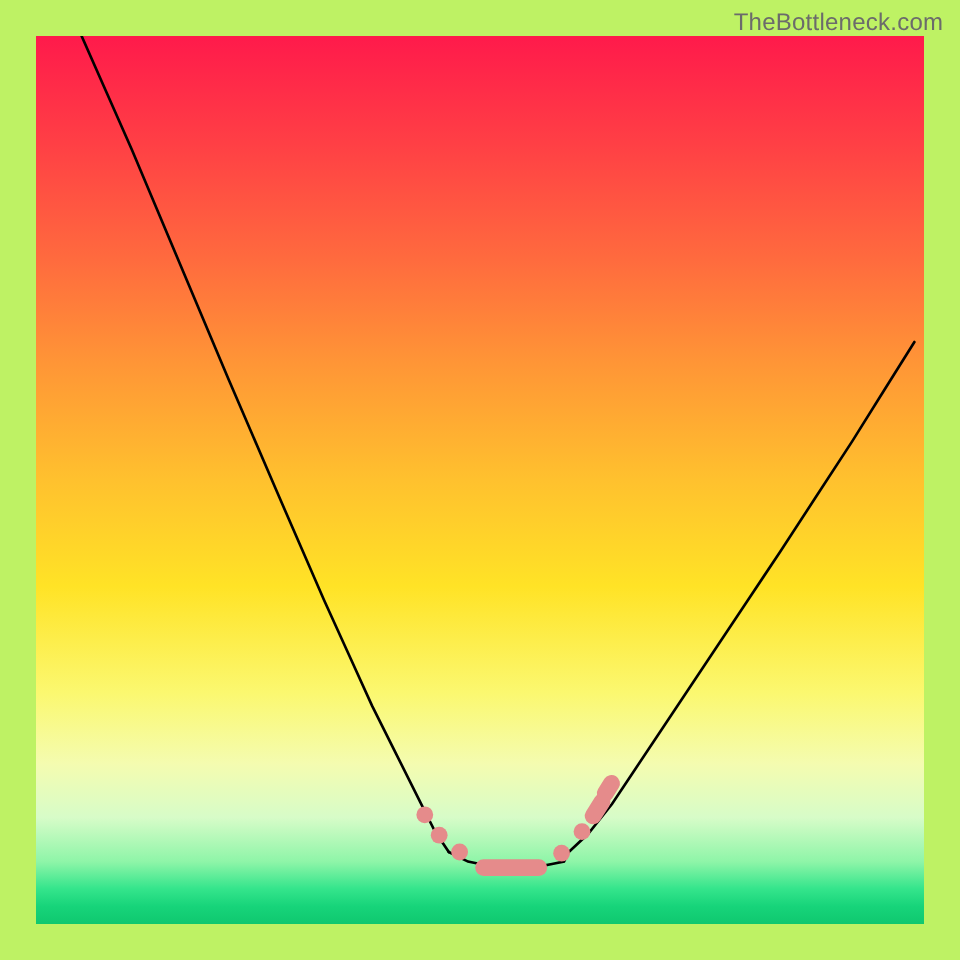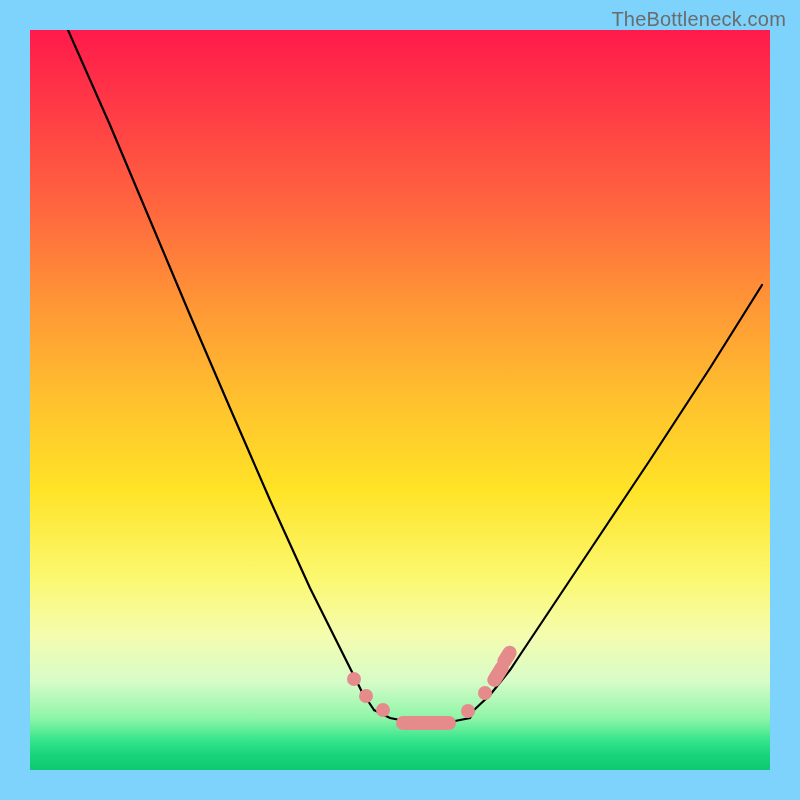--- a/index.html
+++ b/index.html
@@ -8,21 +8,21 @@
     width: 800px;
     height: 800px;
     background: #000;
     overflow: hidden;
     font-family: Arial, Helvetica, sans-serif;
   }
   .stage {
     position: relative;
     width: 800px;
     height: 800px;
-    background: #7dd3fc;
+    background: #bef264;
   }
   .plot {
     position: absolute;
     left: 30px;
     top: 30px;
     width: 740px;
     height: 740px;
     background: linear-gradient(
       to bottom,
       #ff1a4b 0%,

